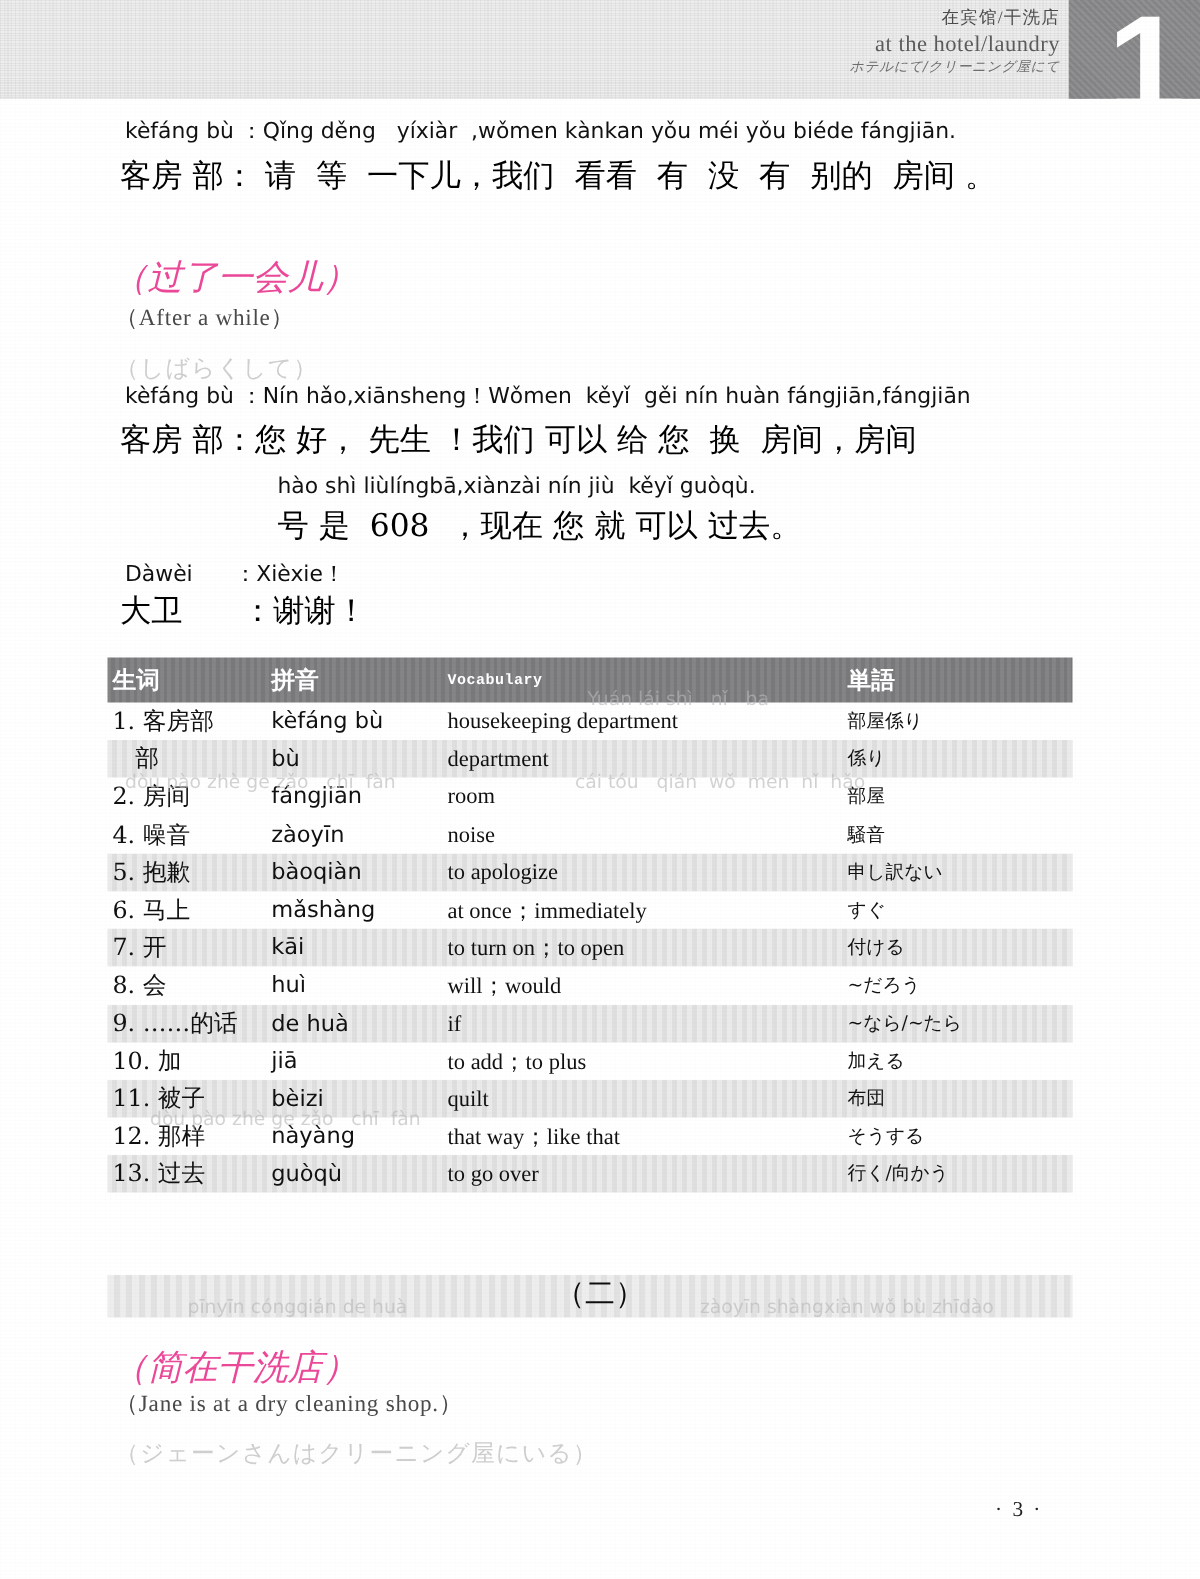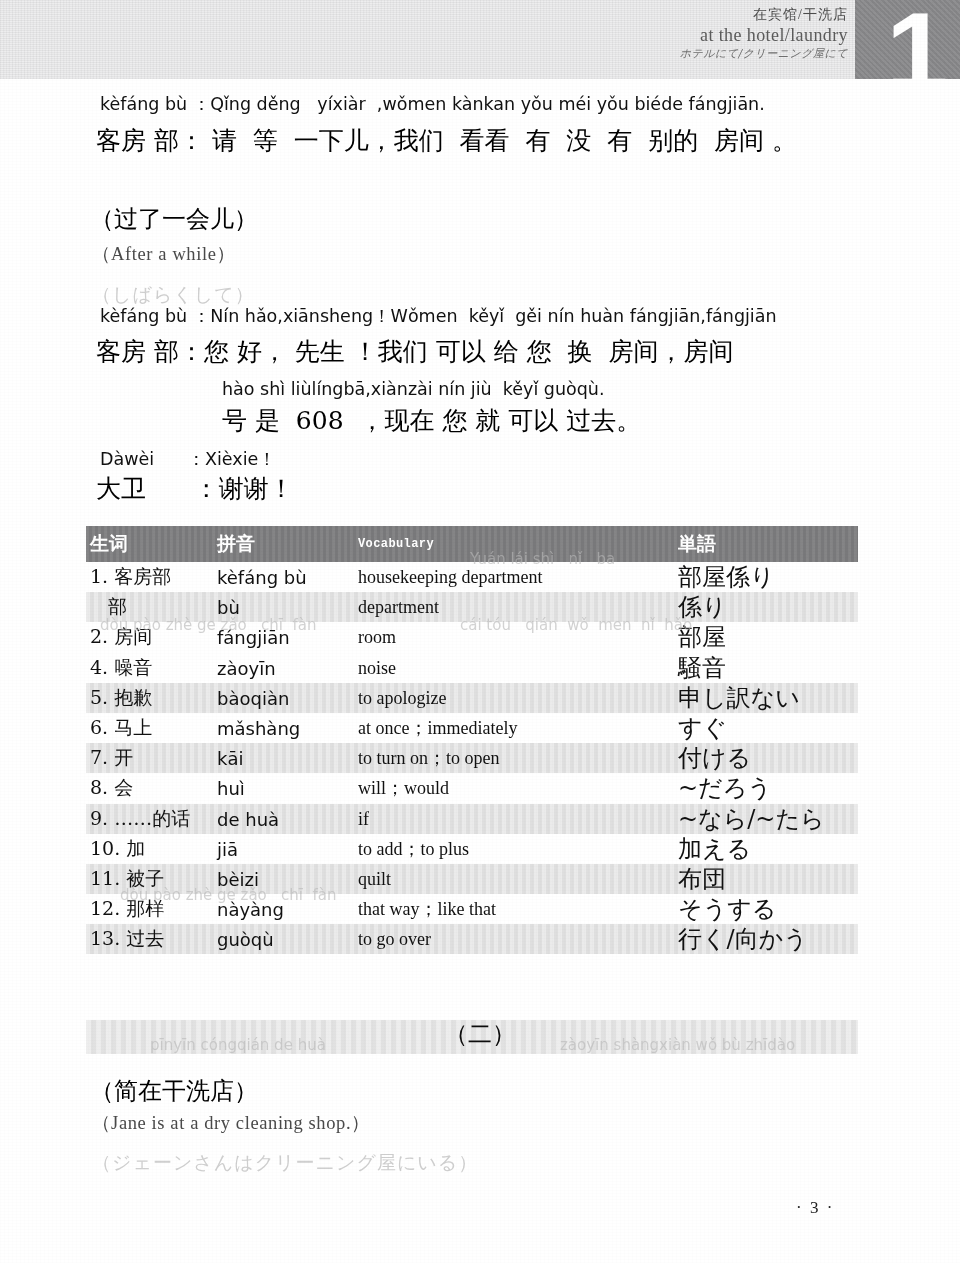--- a/index.html
+++ b/index.html
@@ -60,21 +60,21 @@
     font-family:"DejaVu Sans", sans-serif;
     font-size:17.5px;color:#111;white-space:pre;
   }
   .hanzi-line{
     position:absolute;
     font-family:"DejaVu Serif", serif;
     font-size:25px;color:#000;white-space:pre;font-weight:500;
   }
   .note-cn{
     position:absolute;
-    font-family:"DejaVu Serif", serif;font-size:24px;color:#000000;white-space:pre;
+    font-family:"DejaVu Serif", serif;font-size:28px;color:#ec4899;white-space:pre;font-style:italic;
   }
   .note-en{
     position:absolute;
     font-family:"Liberation Serif", serif;font-size:18.5px;color:#4a4a4a;white-space:pre;letter-spacing:.6px;
   }
   .note-jp{
     position:absolute;
     font-family:"DejaVu Serif", serif;font-size:19px;color:#cfcfcf;white-space:pre;letter-spacing:1px;margin-top:10px;
   }
 
@@ -87,21 +87,21 @@
     background-image:repeating-linear-gradient(90deg, rgba(255,255,255,.05) 0 3px, rgba(0,0,0,.04) 3px 6px);
   }
   .vrow.shade{
     background:#e3e3e3;
     background-image:repeating-linear-gradient(90deg, rgba(255,255,255,.28) 0 4px, rgba(0,0,0,.02) 4px 8px);
   }
   .cell{position:absolute;top:50%;transform:translateY(-50%);white-space:pre;}
   .c-word{left:4px;font-family:"DejaVu Serif", serif;font-size:19px;color:#111;}
   .c-pin {left:131px;font-family:"DejaVu Sans", sans-serif;font-size:18px;color:#111;}
   .c-eng {left:272px;font-family:"Liberation Serif", serif;font-size:18px;color:#111;}
-  .c-jp  {left:592px;font-family:"DejaVu Serif", serif;font-size:24px;color:#111;}
+  .c-jp  {left:592px;font-family:"DejaVu Serif", serif;font-size:15px;color:#111;}
 
   .vrow.head .cell{
     color:#ffffff;font-weight:bold;
   }
   .vrow.head .c-word,.vrow.head .c-jp{font-family:"DejaVu Sans", sans-serif;font-size:19px;}
   .vrow.head .c-pin{font-family:"DejaVu Sans", sans-serif;font-size:19px;}
   .vrow.head .c-eng{font-family:Liberation Mono, monospace;font-size:12px;letter-spacing:.4px;}
 
   
   .section-band{

